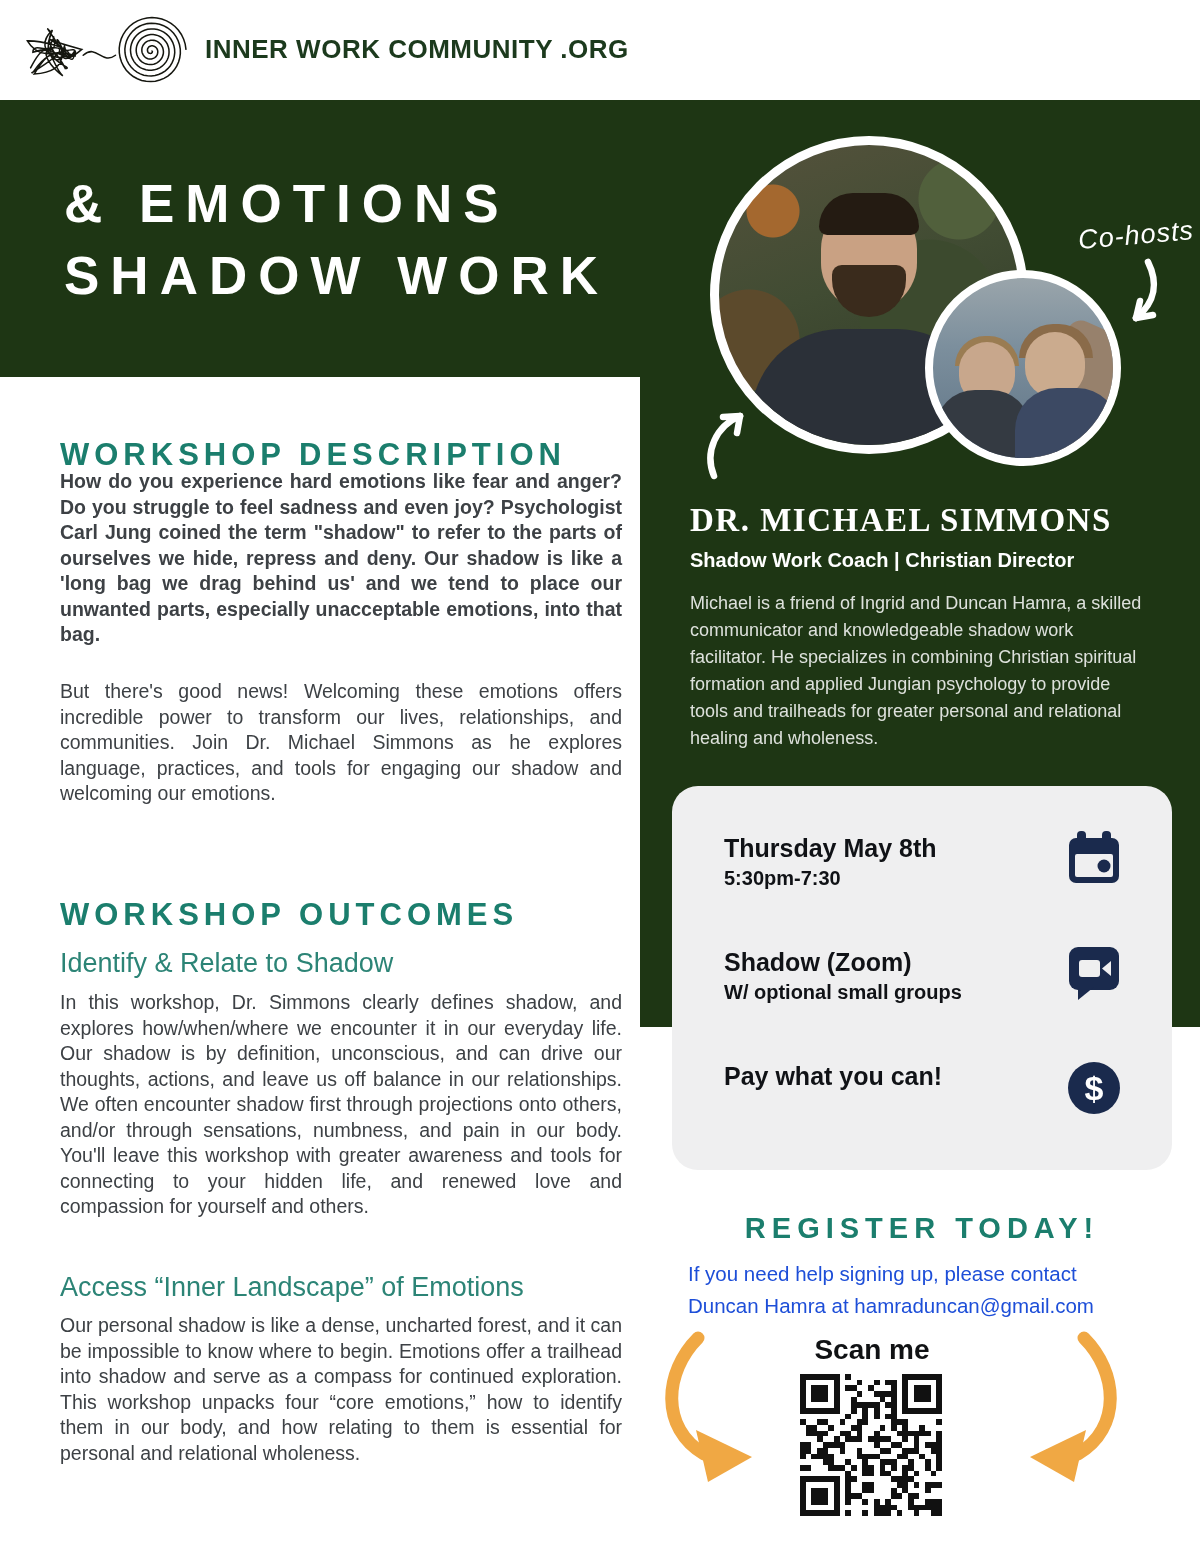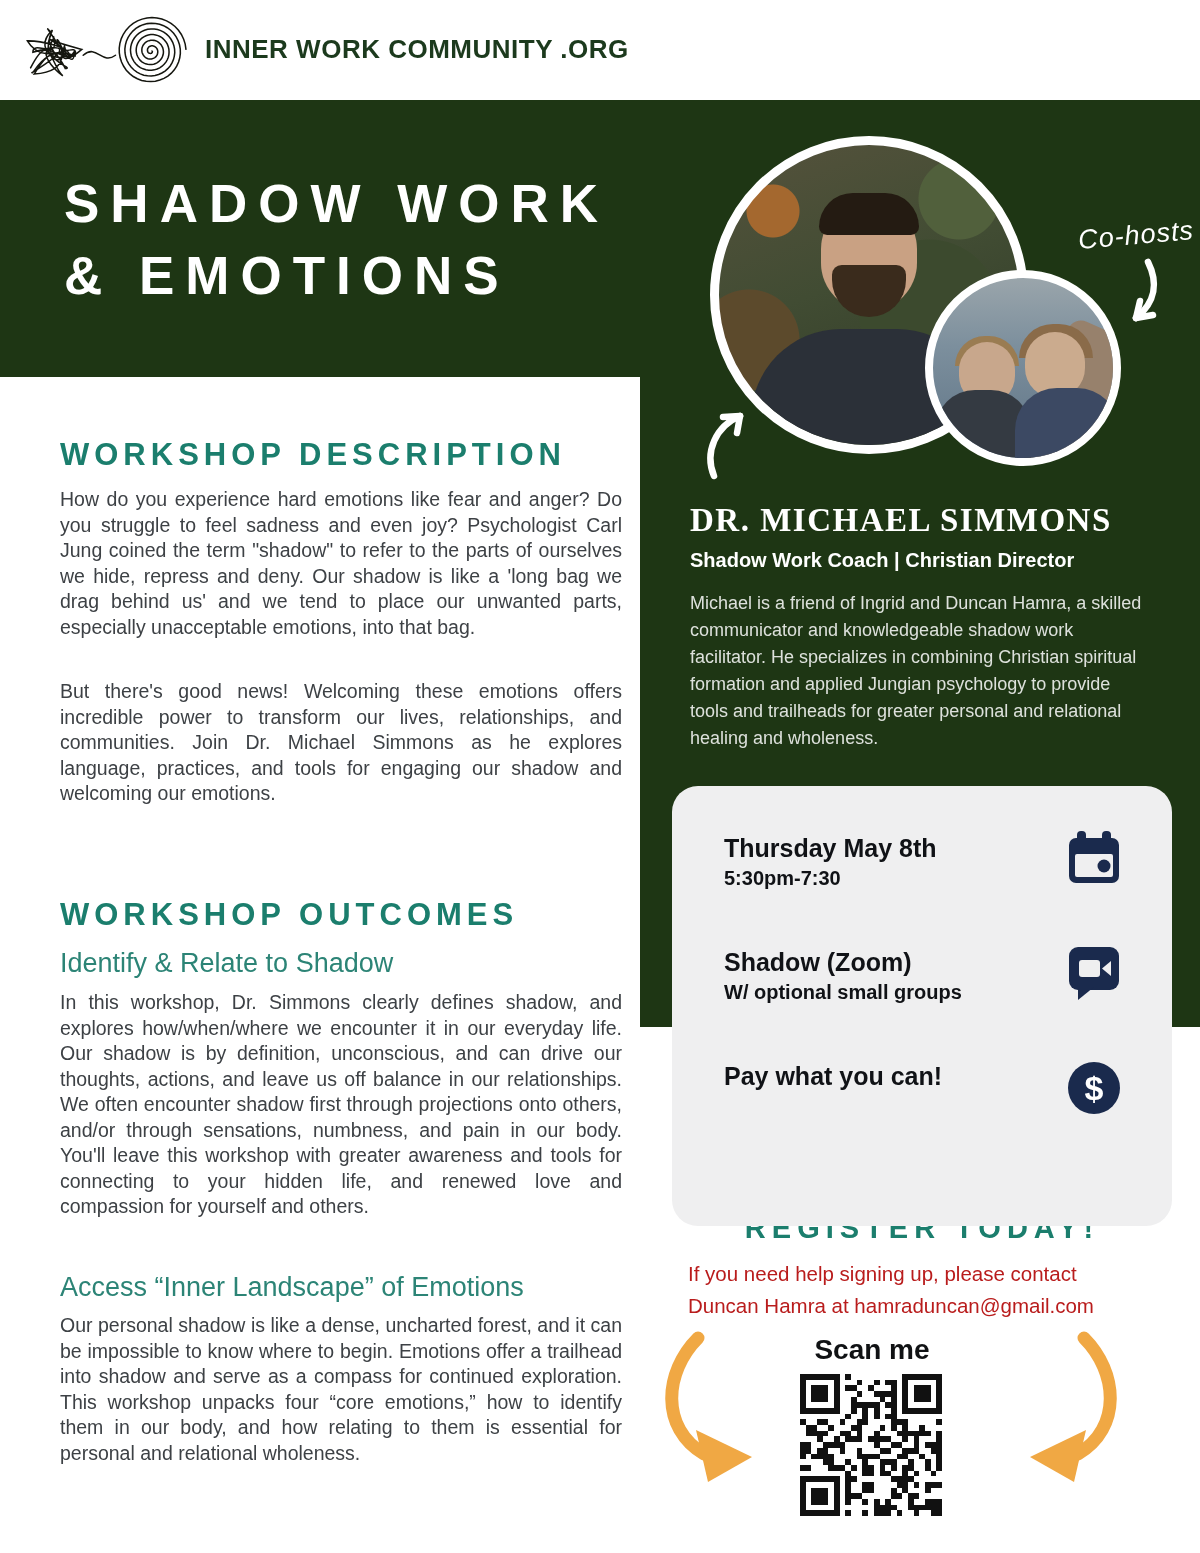--- a/index.html
+++ b/index.html
@@ -57,71 +57,71 @@
                  font-style:italic;font-weight:500;transform:rotate(-5deg);letter-spacing:1px;z-index:4;}
   .arrow-white{position:absolute;z-index:4;}
 
   
   .speaker-name{position:absolute;left:690px;top:502px;color:#fff;font-size:33px;font-weight:bold;letter-spacing:1.5px;font-family:Liberation Serif, serif;}
   .speaker-role{position:absolute;left:690px;top:549px;color:#fff;font-size:20px;font-weight:bold;}
   .speaker-bio{position:absolute;left:690px;top:590px;width:458px;color:rgba(255,255,255,.85);
                font-size:18px;line-height:27px;}
 
   
-  .details-card{position:absolute;left:672px;top:786px;width:500px;height:440px;
+  .details-card{position:absolute;left:672px;top:786px;width:500px;height:384px;
                 background:var(--card-bg);border-radius:26px;z-index:5;}
   .d-row{position:absolute;left:52px;width:330px;color:#101216;}
   .d-row.r1{top:48px;} .d-row.r2{top:162px;} .d-row.r3{top:276px;}
   .d-title{font-size:25px;font-weight:bold;}
   .d-sub{font-size:20px;font-weight:bold;margin-top:4px;}
   .d-icon{position:absolute;right:50px;width:56px;height:56px;}
   .d-icon.i1{top:44px;} .d-icon.i2{top:158px;} .d-icon.i3{top:274px;}
 
   
   .register-heading{position:absolute;left:672px;top:1212px;width:500px;text-align:center;
                     color:var(--teal);font-size:29px;font-weight:bold;letter-spacing:6px;}
-  .register-help{position:absolute;left:688px;top:1258px;width:470px;color:#b91c1c;
+  .register-help{position:absolute;left:688px;top:1258px;width:470px;color:#1d4ed8;
                  font-size:20.5px;line-height:32px;}
   .scan-label{position:absolute;left:772px;top:1334px;width:200px;text-align:center;
               color:#101214;font-size:28px;font-weight:bold;}
   .qr-code{position:absolute;left:800px;top:1374px;width:142px;height:142px;background:#fff;}
   .qr-code svg{width:100%;height:100%;fill:#111;}
   .arrow-orange{position:absolute;width:130px;height:160px;}
   .arrow-orange.left{left:646px;top:1330px;}
   .arrow-orange.right{left:1006px;top:1330px;transform:scaleX(-1);}
 
   
   .section-heading{position:absolute;left:60px;color:var(--teal);font-size:31px;font-weight:bold;letter-spacing:5px;}
   .desc-heading{top:437px;} .outcomes-heading{top:897px;}
   .sub-heading{position:absolute;left:60px;color:#2c8476;font-size:27px;}
   .sub1{top:948px;} .sub2{top:1272px;}
   .para{position:absolute;left:60px;width:562px;color:var(--body-text);
         font-size:19.5px;line-height:25.5px;text-align:justify;}
-  .para1{top:487px;} .para2{top:679px;} .body1{top:990px;} .body2{top:1313px;}
+  .para1{top:469px;font-weight:bold;} .para2{top:679px;} .body1{top:990px;} .body2{top:1313px;}
 </style>
 </head>
 <body>
 
 <div class="page">
 
   <div class="header">
     <svg class="brand-logo" viewBox="0 0 200 90" fill="none" stroke="#15160f" stroke-width="1.8" stroke-linecap="round">
       <path id="scribble-path" d="M 40 50 C 21.7 22.1, 43.1 29.9, 29.8 18.5 C 34.5 23.9, 62.7 74.7, 61.3 46.0 C 47.4 67.0, 44.4 22.3, 14.3 72.1 C 66.0 68.6, 41.3 27.5, 41.3 32.0 C 67.2 64.6, 15.2 65.1, 35.8 20.5 C 6.5 48.2, 59.8 66.0, 49.9 39.1 C 43.7 57.4, 52.0 58.7, 70.4 43.1 C 11.5 28.1, 34.5 24.4, 55.7 51.4 C 58.1 39.6, 19.2 32.8, 6.3 33.1 C 27.0 68.2, 68.1 28.2, 62.5 50.8 C 27.2 35.2, 13.5 73.8, 11.8 70.4 C 58.2 42.1, 51.9 34.8, 12.8 46.5 C 12.7 31.1, 44.9 57.5, 37.4 29.2 C 20.0 57.3, 63.2 64.4, 51.0 65.7 C 31.5 25.9, 13.3 48.3, 48.0 74.3 C 33.1 60.3, 33.4 19.6, 10.1 64.9"></path>
       <path d="M 72 50 C 88 36, 94 62, 110 50"></path>
       <path id="spiral-path" d="M153.0 45.0 L153.1 45.2 L153.3 45.4 L153.3 45.6 L153.4 45.9 L153.3 46.2 L153.2 46.5 L153.1 46.8 L152.8 47.1 L152.5 47.4 L152.2 47.6 L151.8 47.7 L151.3 47.8 L150.9 47.9 L150.4 47.8 L149.9 47.6 L149.4 47.4 L148.9 47.1 L148.5 46.7 L148.1 46.2 L147.9 45.6 L147.7 45.0 L147.6 44.3 L147.6 43.6 L147.7 42.9 L147.9 42.2 L148.3 41.5 L148.7 40.8 L149.3 40.2 L150.0 39.7 L150.8 39.4 L151.6 39.1 L152.5 38.9 L153.5 38.9 L154.4 39.1 L155.4 39.4 L156.3 39.8 L157.1 40.4 L157.9 41.1 L158.5 42.0 L159.1 42.9 L159.5 44.0 L159.7 45.1 L159.7 46.3 L159.6 47.5 L159.3 48.7 L158.8 49.8 L158.1 50.9 L157.3 51.9 L156.2 52.7 L155.1 53.4 L153.8 53.9 L152.5 54.3 L151.1 54.4 L149.7 54.3 L148.2 54.0 L146.9 53.5 L145.5 52.7 L144.3 51.8 L143.3 50.6 L142.4 49.3 L141.7 47.9 L141.2 46.4 L141.0 44.7 L141.0 43.0 L141.2 41.4 L141.8 39.7 L142.5 38.2 L143.6 36.7 L144.8 35.4 L146.2 34.3 L147.8 33.4 L149.6 32.8 L151.4 32.4 L153.3 32.3 L155.3 32.5 L157.2 33.0 L159.0 33.7 L160.7 34.8 L162.2 36.1 L163.6 37.6 L164.7 39.4 L165.6 41.3 L166.1 43.4 L166.4 45.5 L166.3 47.7 L165.9 49.8 L165.1 51.9 L164.1 53.9 L162.7 55.7 L161.1 57.3 L159.2 58.7 L157.2 59.8 L154.9 60.5 L152.6 60.9 L150.2 61.0 L147.8 60.7 L145.4 60.1 L143.1 59.0 L141.0 57.7 L139.1 56.0 L137.5 54.0 L136.2 51.8 L135.2 49.4 L134.6 46.9 L134.3 44.3 L134.5 41.6 L135.0 39.0 L136.0 36.4 L137.3 34.0 L139.0 31.8 L141.0 29.9 L143.3 28.3 L145.9 27.0 L148.6 26.2 L151.4 25.7 L154.4 25.7 L157.3 26.1 L160.1 26.9 L162.8 28.2 L165.3 29.9 L167.5 32.0 L169.4 34.3 L171.0 37.0 L172.1 39.9 L172.8 42.9 L173.0 46.1 L172.8 49.2 L172.1 52.3 L170.9 55.3 L169.3 58.1 L167.2 60.7 L164.8 62.9 L162.0 64.8 L159.0 66.2 L155.8 67.2 L152.5 67.6 L149.1 67.6 L145.7 67.1 L142.4 66.0 L139.2 64.5 L136.4 62.5 L133.8 60.0 L131.6 57.2 L129.9 54.1 L128.6 50.8 L127.9 47.2 L127.6 43.6 L128.0 39.9 L128.9 36.3 L130.3 32.9 L132.2 29.7 L134.6 26.8 L137.4 24.2 L140.6 22.2 L144.1 20.6 L147.8 19.5 L151.7 19.0 L155.6 19.1 L159.5 19.8 L163.2 21.0 L166.8 22.8 L170.0 25.2 L172.9 28.0 L175.3 31.2 L177.3 34.8 L178.7 38.7 L179.5 42.7 L179.7 46.9 L179.2 51.0 L178.2 55.1 L176.5 59.0 L174.3 62.6 L171.5 65.8 L168.3 68.6 L164.6 70.9 L160.7 72.7 L156.5 73.8 L152.1 74.3 L147.7 74.2 L143.3 73.4 L139.1 71.9 L135.2 69.8 L131.5 67.1 L128.3 63.9 L125.6 60.2 L123.5 56.2 L122.0 51.8 L121.2 47.3 L121.0 42.7 L121.6 38.0 L122.8 33.5 L124.7 29.2 L127.3 25.2 L130.4 21.6 L134.0 18.5 L138.1 15.9 L142.6 14.0 L147.3 12.8 L152.2 12.3 L157.1 12.6 L161.9 13.5 L166.6 15.2 L170.9 17.6 L174.9 20.6 L178.4 24.2 L181.4 28.3 L183.7 32.9 L185.3 37.7 L186.2 42.7 L186.3 47.9 L185.6 53.0 L184.2 58.0 L182.0 62.8 L179.2 67.2 L175.7 71.1 L171.6 74.5 L167.0 77.2 L162.1 79.2 L156.9 80.5 L151.5 81.0 L146.1 80.7 L140.8 79.6 L135.7 77.6 L130.9 75.0 L126.6 71.6 L122.7 67.6 L119.6 63.0 L117.1 58.0 L115.4 52.7 L114.5 47.2 L114.4 41.5 L115.2 35.9 L116.8 30.4 L119.2 25.3 L122.4 20.5 L126.3 16.2 L130.8 12.6 L135.9 9.6 L141.3 7.5 L147.0 6.1 L152.9 5.7 L158.8 6.1 L164.5 7.4 L170.1 9.5 L175.3 12.5 L180.0 16.2 L184.1 20.6 L187.5 25.6 L190.2 31.1 L192.0 36.9 L192.9 43.0"></path>
     </svg>
     <div class="brand-name">INNER WORK COMMUNITY .ORG</div>
   </div>
 
   <div class="hero-band"></div>
   <div class="right-panel"></div>
 
   <div class="page-title">
+    <div>&amp; EMOTIONS</div>
     <div>SHADOW WORK</div>
-    <div>&amp; EMOTIONS</div>
   </div>
 
   <div class="photo-big">
     <div class="pb-shoulders"></div>
     <div class="pb-head"></div>
     <div class="pb-hair"></div>
     <div class="pb-beard"></div>
   </div>
   <div class="photo-small">
     <div class="ps-beach"></div>

